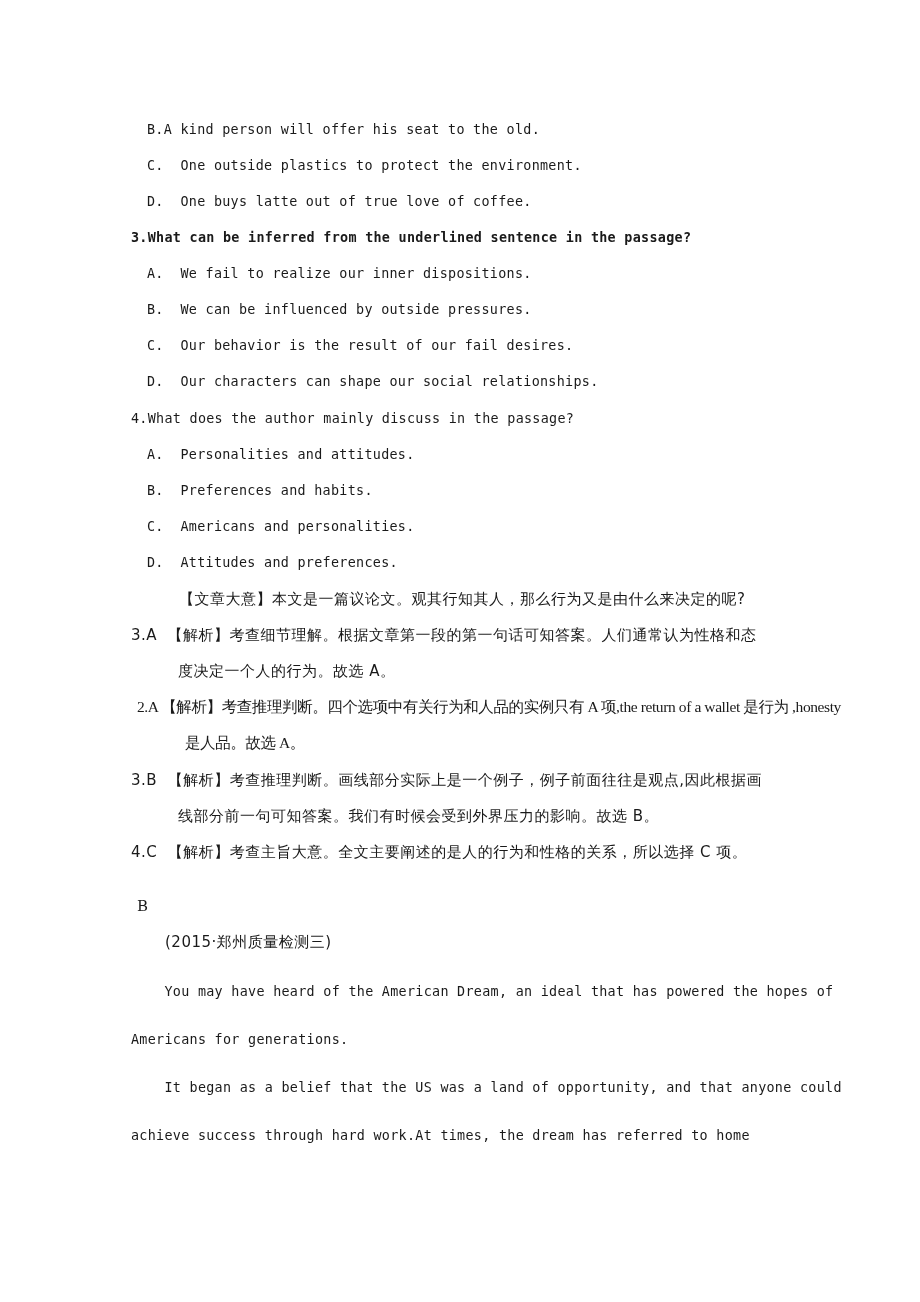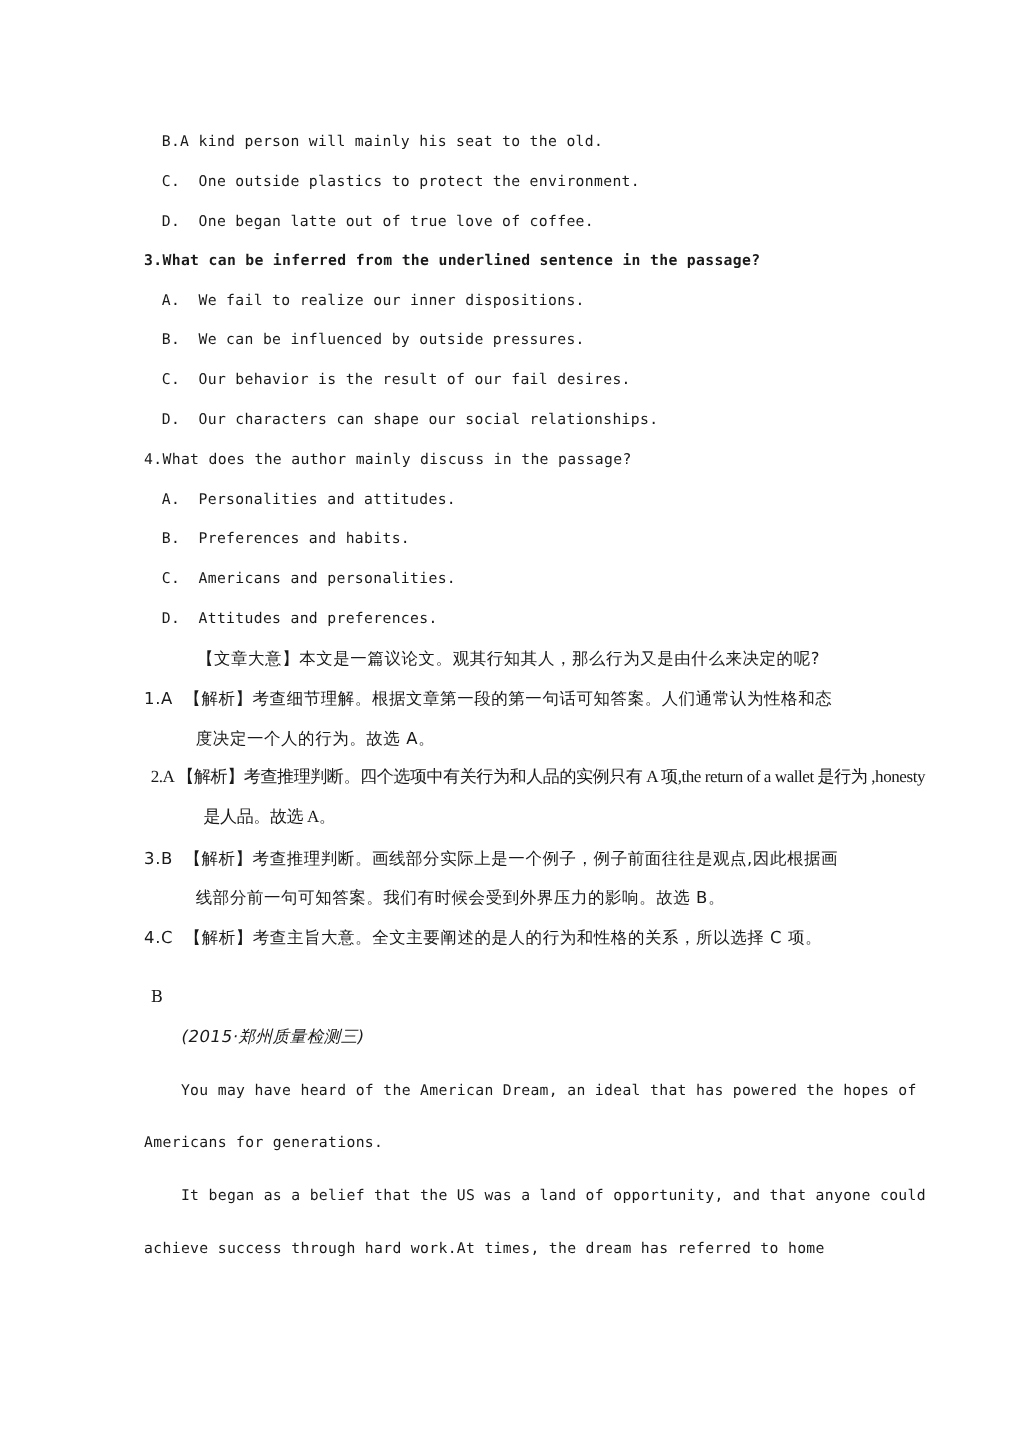--- a/index.html
+++ b/index.html
@@ -6,49 +6,49 @@
   body { width: 920px; height: 1302px; position: relative; overflow: hidden; color: #1a1a1a; }
   .line { position: absolute; white-space: pre; font-family: "DejaVu Sans Mono", "Liberation Mono", monospace; font-size: 13.4px; letter-spacing: 0.3px; line-height: 18px; }
   .serif { font-family: "DejaVu Serif", "Liberation Serif", serif; font-size: 15px; letter-spacing: 0; }
   .serif2 { font-family: "Liberation Serif", "DejaVu Serif", serif; font-size: 15.5px; letter-spacing: -0.4px; }
   .cn { font-family: "DejaVu Sans", "Liberation Sans", sans-serif; font-size: 15px; letter-spacing: 0.5px; }
 </style>
 </head>
 <body>
 
 <div>
-  <div class="line" style="left:147px;top:121px;">B.A kind person will mainly his seat to the old.</div>
+  <div class="line" style="left:147px;top:121px;">B.A kind person will offer his seat to the old.</div>
   <div class="line" style="left:147px;top:157px;">C.  One outside plastics to protect the environment.</div>
-  <div class="line" style="left:147px;top:193px;">D.  One began latte out of true love of coffee.</div>
+  <div class="line" style="left:147px;top:193px;">D.  One buys latte out of true love of coffee.</div>
 
   <div class="line" style="left:131px;top:229px;font-weight:bold;">3.What can be inferred from the underlined sentence in the passage?</div>
   <div class="line" style="left:147px;top:265px;">A.  We fail to realize our inner dispositions.</div>
   <div class="line" style="left:147px;top:301px;">B.  We can be influenced by outside pressures.</div>
   <div class="line" style="left:147px;top:337px;">C.  Our behavior is the result of our fail desires.</div>
   <div class="line" style="left:147px;top:373px;">D.  Our characters can shape our social relationships.</div>
 
   <div class="line" style="left:131px;top:410px;">4.What does the author mainly discuss in the passage?</div>
   <div class="line" style="left:147px;top:446px;">A.  Personalities and attitudes.</div>
   <div class="line" style="left:147px;top:482px;">B.  Preferences and habits.</div>
   <div class="line" style="left:147px;top:518px;">C.  Americans and personalities.</div>
   <div class="line" style="left:147px;top:554px;">D.  Attitudes and preferences.</div>
 
   <div class="line cn" style="left:160px;top:590px;margin-left:19px;">【文章大意】本文是一篇议论文。观其行知其人，那么行为又是由什么来决定的呢?</div>
 
-  <div class="line cn" style="left:131px;top:626px;">1.A  【解析】考查细节理解。根据文章第一段的第一句话可知答案。人们通常认为性格和态</div>
+  <div class="line cn" style="left:131px;top:626px;">3.A  【解析】考查细节理解。根据文章第一段的第一句话可知答案。人们通常认为性格和态</div>
   <div class="line cn" style="left:178px;top:662px;">度决定一个人的行为。故选 A。</div>
 
   <div class="line serif2" style="left:137px;top:698px;">2.A 【解析】考查推理判断。四个选项中有关行为和人品的实例只有 A 项,the return of a wallet 是行为 ,honesty</div>
   <div class="line serif2" style="left:185px;top:734px;">是人品。故选 A。</div>
 
   <div class="line cn" style="left:131px;top:771px;">3.B  【解析】考查推理判断。画线部分实际上是一个例子，例子前面往往是观点,因此根据画</div>
   <div class="line cn" style="left:178px;top:807px;">线部分前一句可知答案。我们有时候会受到外界压力的影响。故选 B。</div>
 
   <div class="line cn" style="left:131px;top:843px;">4.C  【解析】考查主旨大意。全文主要阐述的是人的行为和性格的关系，所以选择 C 项。</div>
 
   <div class="line serif" style="left:137px;top:897px;">B</div>
-  <div class="line cn" style="left:165px;top:933px;font-style:italic;">(2015·郑州质量检测三)</div>
+  <div class="line cn" style="left:165px;top:933px;">(2015·郑州质量检测三)</div>
 
   <div class="line" style="left:131px;top:983px;">    You may have heard of the American Dream, an ideal that has powered the hopes of</div>
   <div class="line" style="left:131px;top:1031px;">Americans for generations.</div>
   <div class="line" style="left:131px;top:1079px;">    It began as a belief that the US was a land of opportunity, and that anyone could</div>
   <div class="line" style="left:131px;top:1127px;">achieve success through hard work.At times, the dream has referred to home</div>
 </div>
 
 </body></html>

